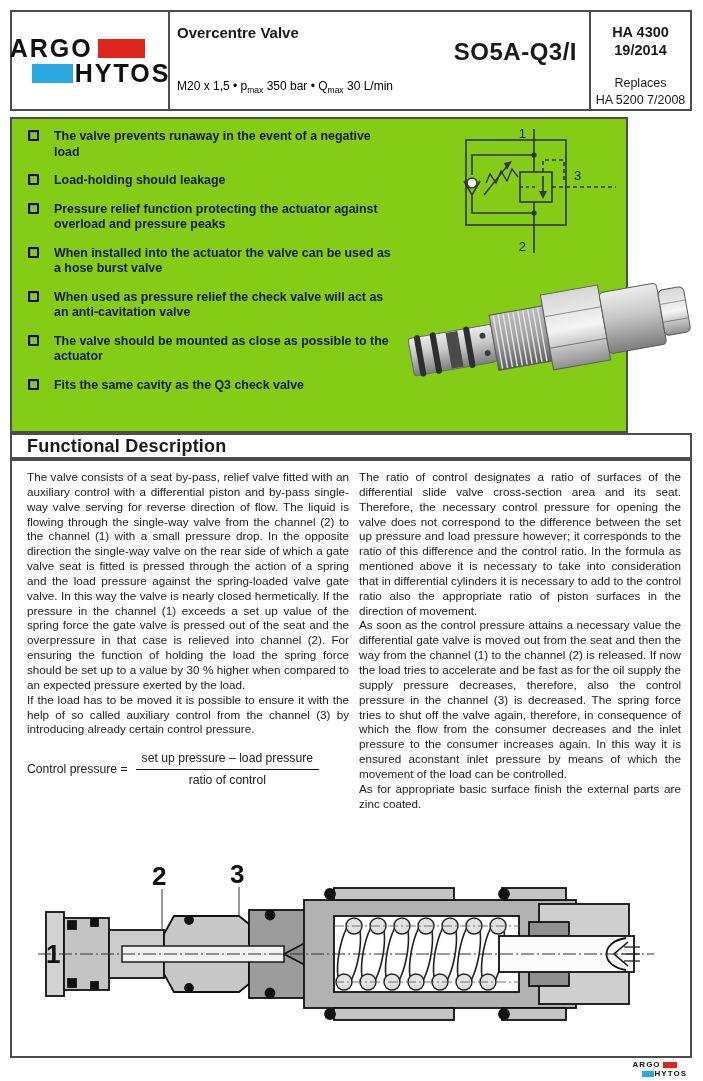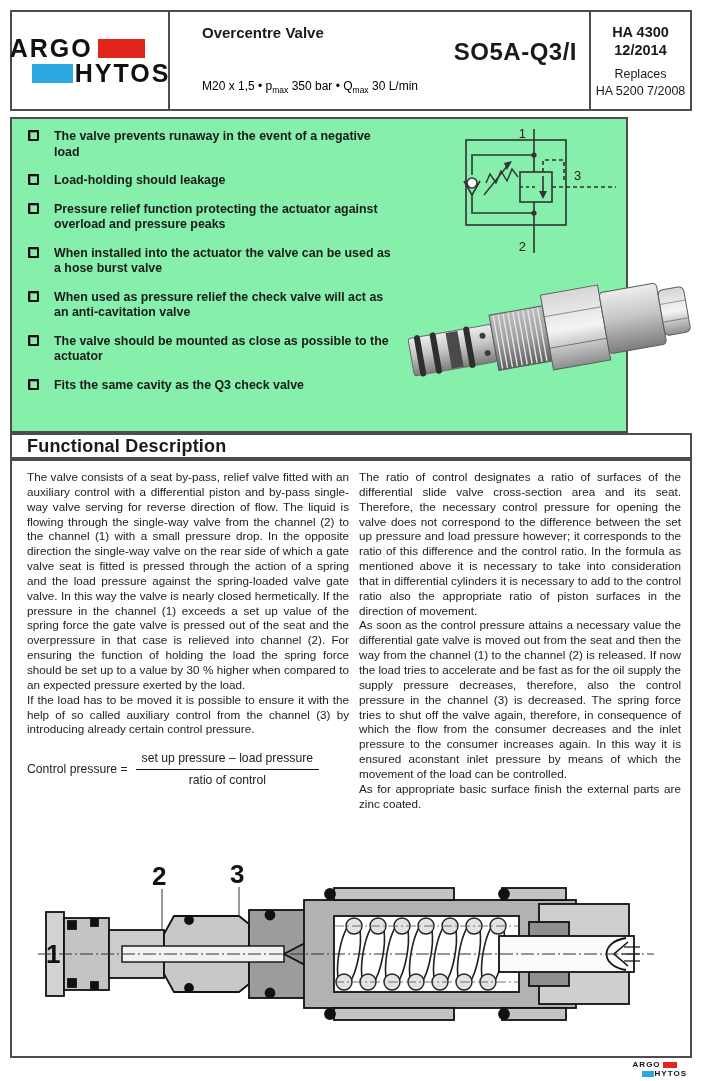--- a/index.html
+++ b/index.html
@@ -11,32 +11,32 @@
   
   .header-box { position:absolute; left:10px; top:10px; width:682px; height:101px;
     border:2px solid #4d4d4d; display:flex; background:#fff; }
   .logo-cell { width:158px; border-right:2px solid #4d4d4d; display:flex; align-items:center; justify-content:center; }
   .logo { line-height:1; }
   .logo-row { display:flex; align-items:center; height:24px; }
   .logo-word { font-weight:bold; font-size:25px; letter-spacing:2px; color:#111; }
   .logo-red { width:47px; height:19px; margin-left:5px; }
   .logo-cyan { width:41px; height:19px; margin-right:2px; }
   .logo-row2 { margin-left:22px; margin-top:1px; }
-  .title-cell { flex:1; padding:12px 14px 10px 32px; display:flex; flex-direction:column; justify-content:space-between; position:relative; }
+  .title-cell { flex:1; padding:12px 14px 10px 7px; display:flex; flex-direction:column; justify-content:space-between; position:relative; }
   .doc-title { font-weight:bold; font-size:15px; }
   .doc-specs { font-size:12px; color:#000000; padding-bottom:4px; }
   .doc-specs sub { font-size:8.5px; }
   .model { position:absolute; right:12px; top:26px; font-weight:bold; font-size:24px; letter-spacing:0.5px; }
   .doc-cell { width:101px; border-left:2px solid #4d4d4d; text-align:center; padding-top:11px; font-size:13px; }
   .doc-num { font-weight:bold; font-size:14.5px; line-height:18px; }
-  .doc-replaces { margin-top:7px; line-height:17px; font-size:12.5px; }
+  .doc-replaces { margin-top:16px; line-height:17px; font-size:12.5px; }
 
   
   .features-box { position:absolute; left:10px; top:117px; width:618px; height:316px;
-    border:2px solid #4d4d4d; background:#86efac; }
+    border:2px solid #4d4d4d; background:#84cc16; }
   .features { position:absolute; left:16px; top:10px; width:368px; }
   .feature { display:flex; gap:15px; margin-bottom:13px; }
   .checkbox { flex:0 0 auto; width:11px; height:11px; border:2px solid #111; margin-top:1px; border-radius:1px; box-shadow:1px 1px 0 #8a8a8a inset; }
   .feature-text { font-weight:bold; font-size:12.4px; line-height:15.5px; }
 
   .schematic { position:absolute; right:6px; top:6px; }
   .photo { position:absolute; left:383px; top:140px; }
 
   
   .section-band { position:absolute; left:10px; top:433px; width:682px; height:26px;
@@ -88,21 +88,21 @@
     <div class="title-cell">
       <div class="doc-title">Overcentre Valve</div>
       <div class="model">SO5A-Q3/I</div>
       <div class="doc-specs">
         <span>M20 x 1,5 • p</span><sub>max</sub><span> 350 bar • Q</span><sub>max</sub><span> 30 L/min</span>
       </div>
     </div>
     <div class="doc-cell">
       <div class="doc-num">
         <div>HA 4300</div>
-        <div>12/2014</div>
+        <div>19/2014</div>
       </div>
       <div class="doc-replaces">
         <div>Replaces</div>
         <div>HA 5200  7/2008</div>
       </div>
     </div>
   </div>
 
   <div class="features-box">
     <div class="features">

